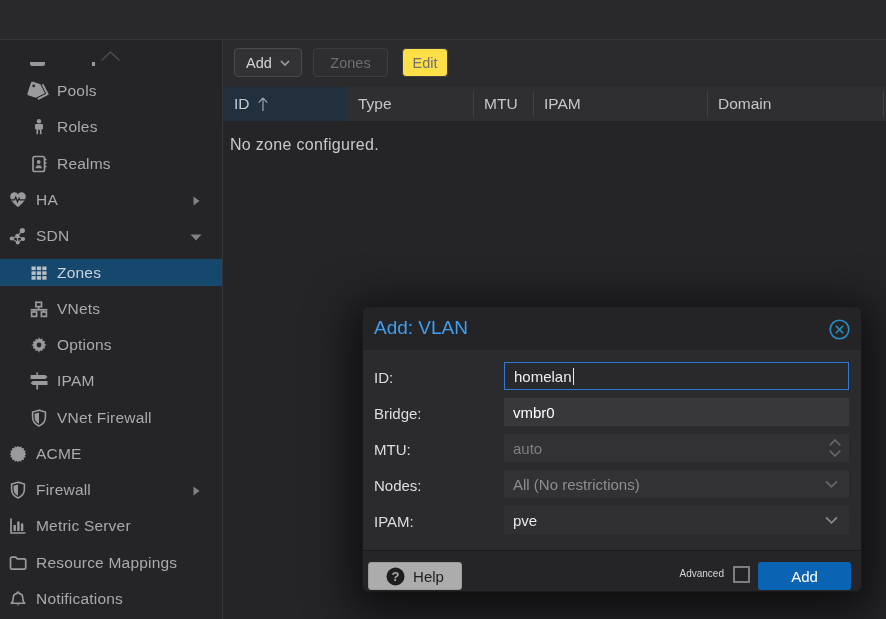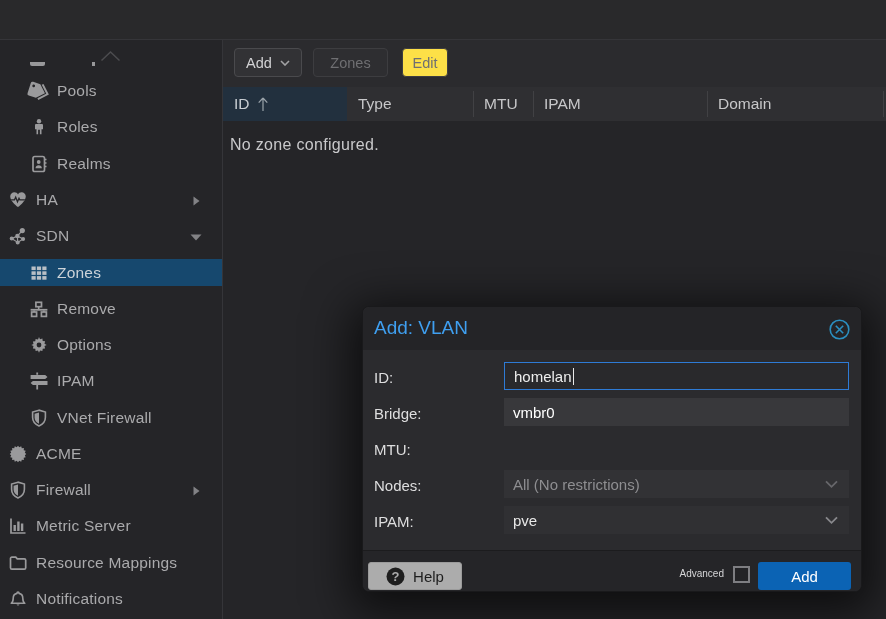--- a/index.html
+++ b/index.html
@@ -162,21 +162,21 @@
         <svg width="18" height="18" viewBox="0 0 18 18" style="margin-left:-1px;">
           <g fill="none" stroke="#9a9a9c" stroke-width="1.7">
             <rect x="5.9" y="2.3" width="5.6" height="4.4"></rect>
             <rect x="1.6" y="12" width="5" height="4.4"></rect>
             <rect x="11.4" y="12" width="5" height="4.4"></rect>
           </g>
           <path d="M8.7 6.7v2.2M4.1 12v-1.6M13.9 12v-1.6" stroke="#9a9a9c" stroke-width="1.6"></path>
           <rect x="0.6" y="8.9" width="16.8" height="1.8" fill="#9a9a9c"></rect>
         </svg>
       </span>
-      <span class="lb">Remove</span>
+      <span class="lb">VNets</span>
     </div>
     <div class="trow l2" style="top:291.6px;padding-left:32px;">
       <span class="ic">
         <svg width="18" height="18" viewBox="0 0 18 18">
           <path d="M9 1l1 2.2 2.4-.6.3 2.4 2.4.3-.6 2.4L16.7 9l-2.2 1 .6 2.4-2.4.3-.3 2.4-2.4-.6L9 16.7l-1-2.2-2.4.6-.3-2.4-2.4-.3.6-2.4L1.3 9l2.2-1-.6-2.4 2.4-.3.3-2.4 2.4.6z" fill="#9a9a9c"></path>
           <circle cx="9" cy="9" r="2.4" fill="#252528"></circle>
         </svg>
       </span>
       <span class="lb">Options</span>
     </div>
@@ -286,20 +286,26 @@
     <svg style="position:absolute; right:11px; top:12px;" width="21" height="21" viewBox="0 0 21 21">
       <circle cx="10.5" cy="10.5" r="9.3" stroke="#2b8fc0" stroke-width="1.6" fill="none"></circle>
       <path d="M6.8 6.8l7.4 7.4M14.2 6.8l-7.4 7.4" stroke="#2b8fc0" stroke-width="1.6"></path>
     </svg>
   </div>
   <div class="mlabel" style="top:62px;">ID:</div>
   <div class="mfield" id="f-id" style="top:55px;">homelan<span style="display:inline-block;width:1px;height:17px;background:#e8e8e8;margin-left:1px;"></span></div>
   <div class="mlabel" style="top:98px;">Bridge:</div>
   <div class="mfield" id="f-bridge" style="top:91px;">vmbr0</div>
   <div class="mlabel" style="top:134px;">MTU:</div>
+  <div class="mfield" id="f-mtu" style="top:127px;">auto
+    <svg class="ftrig" style="right:7px;" width="14" height="18" viewBox="0 0 14 18">
+        <path d="M1.7 6.3L7 1l5.3 5.3" stroke="#646467" stroke-width="1.8" fill="none"></path>
+        <path d="M1.7 11.7L7 17l5.3-5.3" stroke="#646467" stroke-width="1.8" fill="none"></path>
+      </svg>
+  </div>
   <div class="mlabel" style="top:170px;">Nodes:</div>
   <div class="mfield" id="f-nodes" style="top:163px;">All (No restrictions)
     <svg class="ftrig" style="right:11px;" width="13" height="9" viewBox="0 0 13 9">
         <path d="M1 1.3L6.5 6.8 12 1.3" stroke="#67676b" stroke-width="1.8" fill="none"></path>
       </svg>
   </div>
   <div class="mlabel" style="top:206px;">IPAM:</div>
   <div class="mfield" id="f-ipam" style="top:199px;">pve
     <svg class="ftrig" style="right:11px;" width="13" height="9" viewBox="0 0 13 9">
         <path d="M1 1.3L6.5 6.8 12 1.3" stroke="#88888c" stroke-width="1.8" fill="none"></path>

